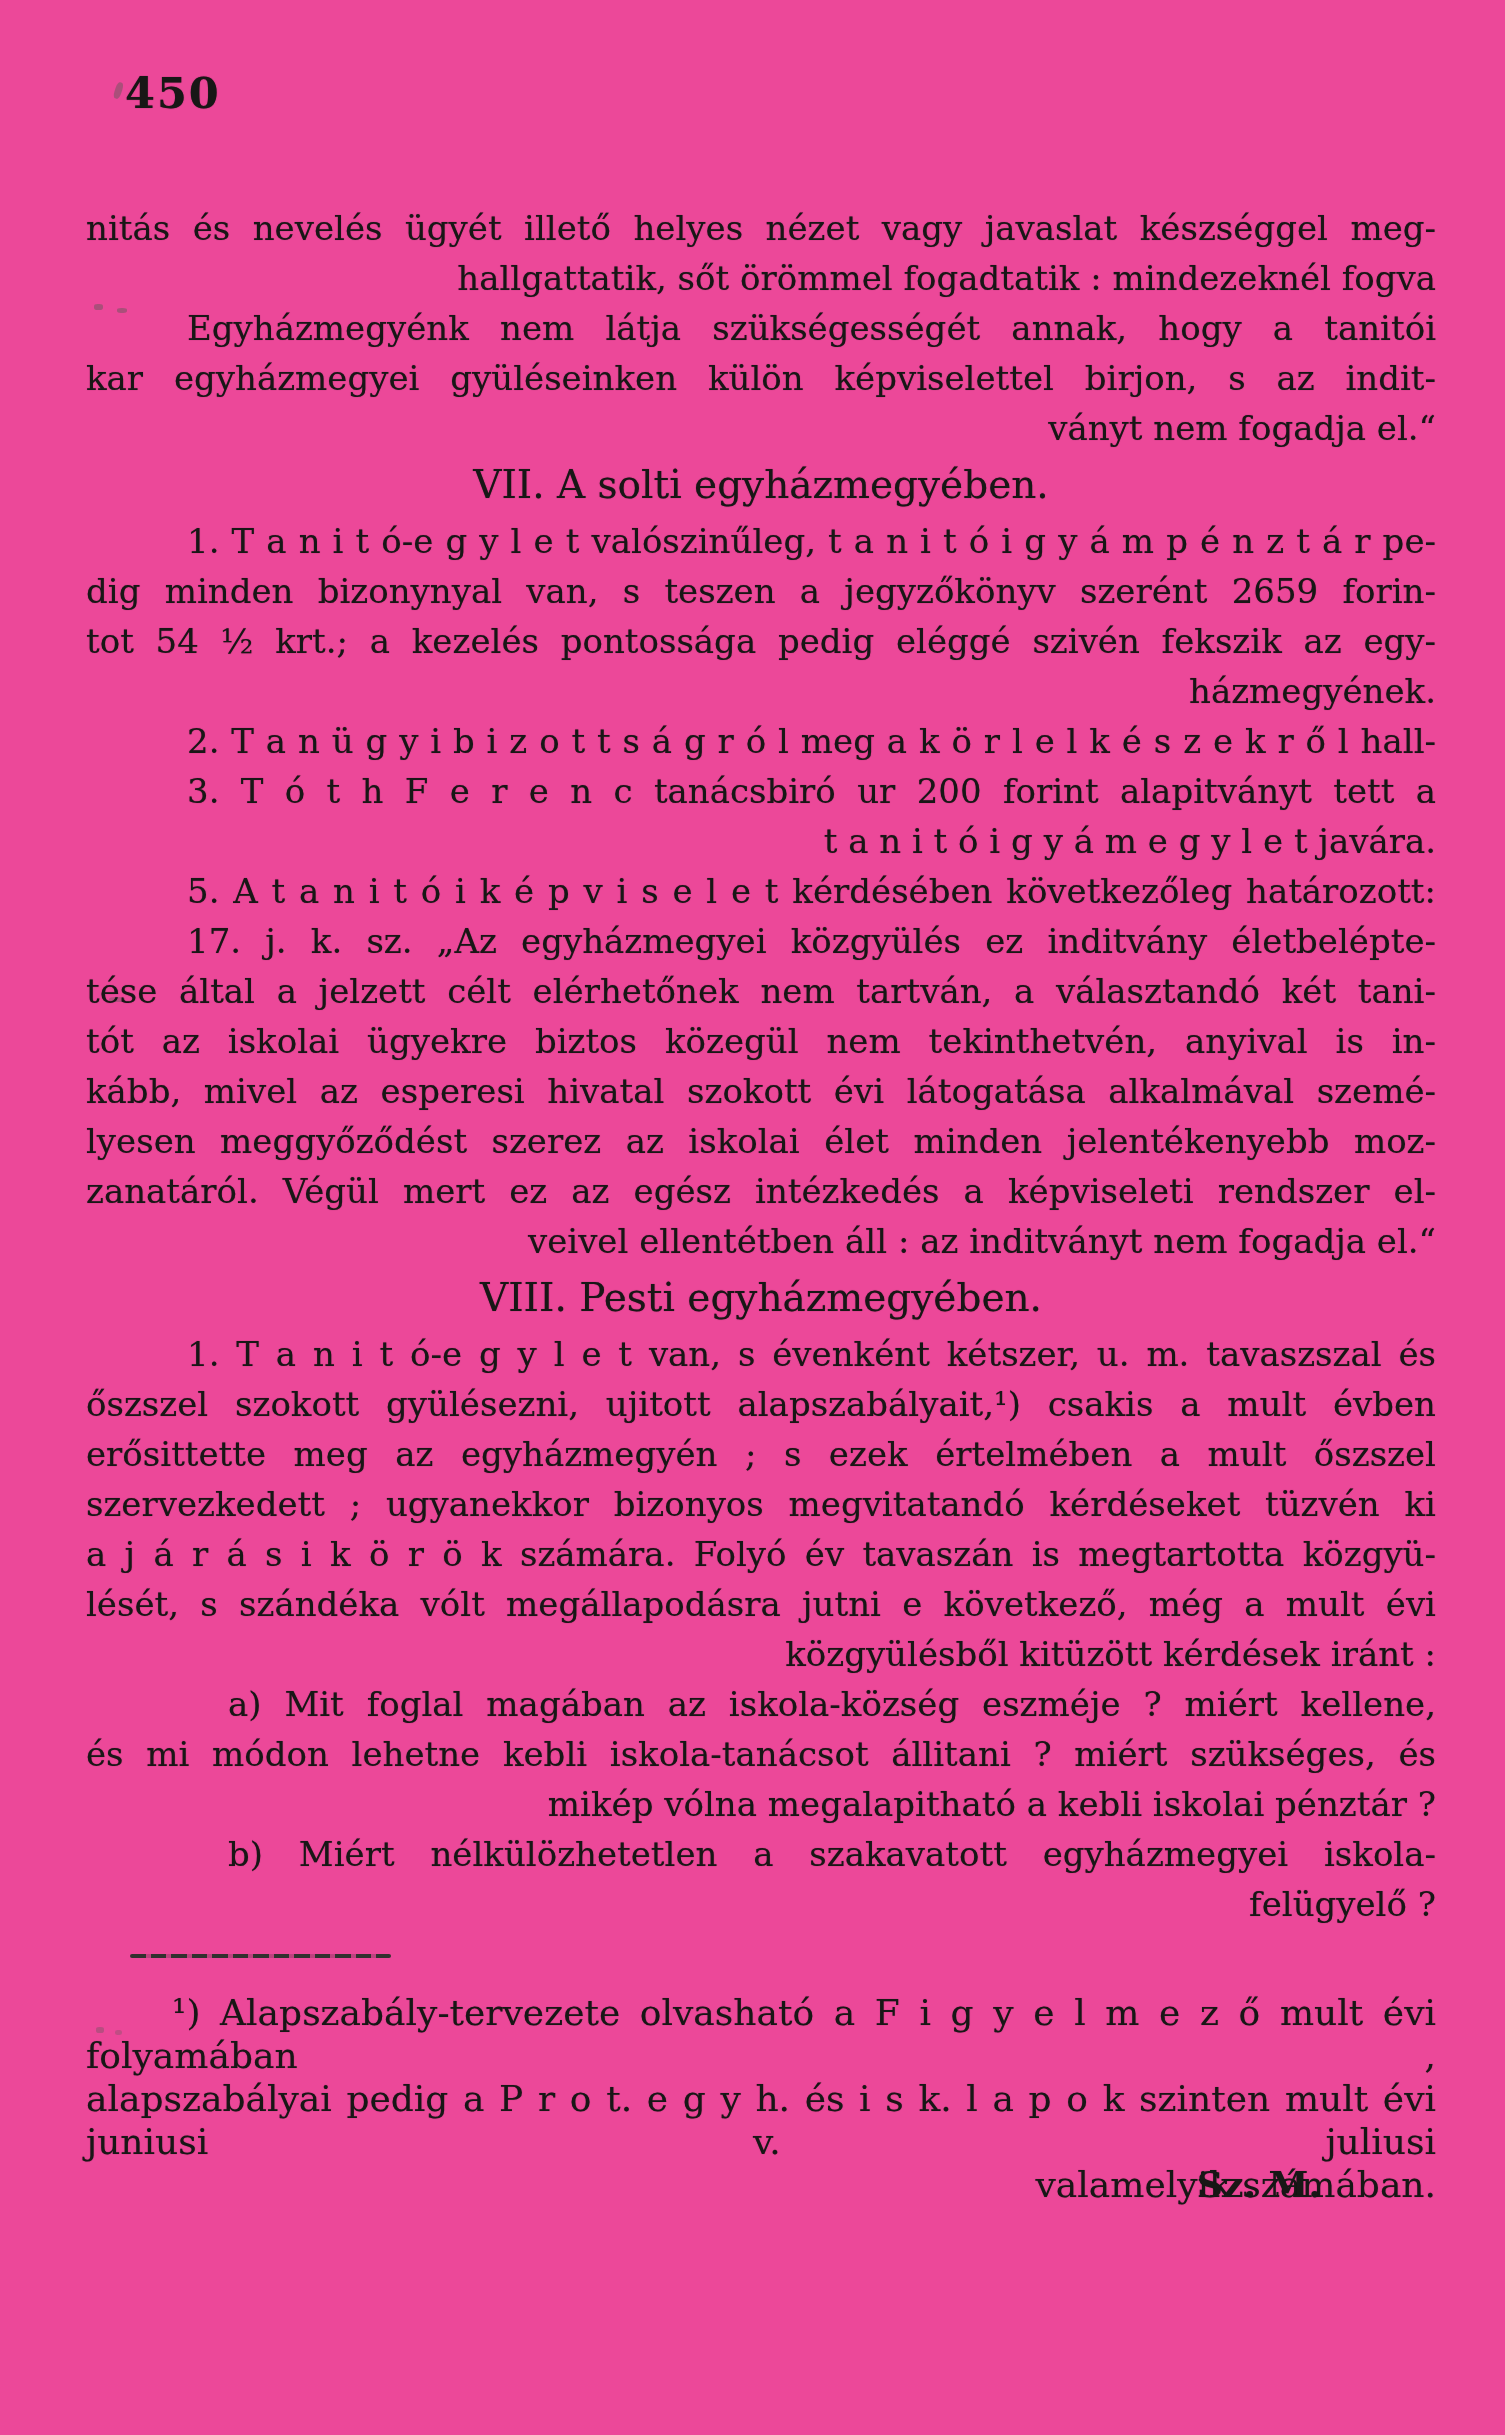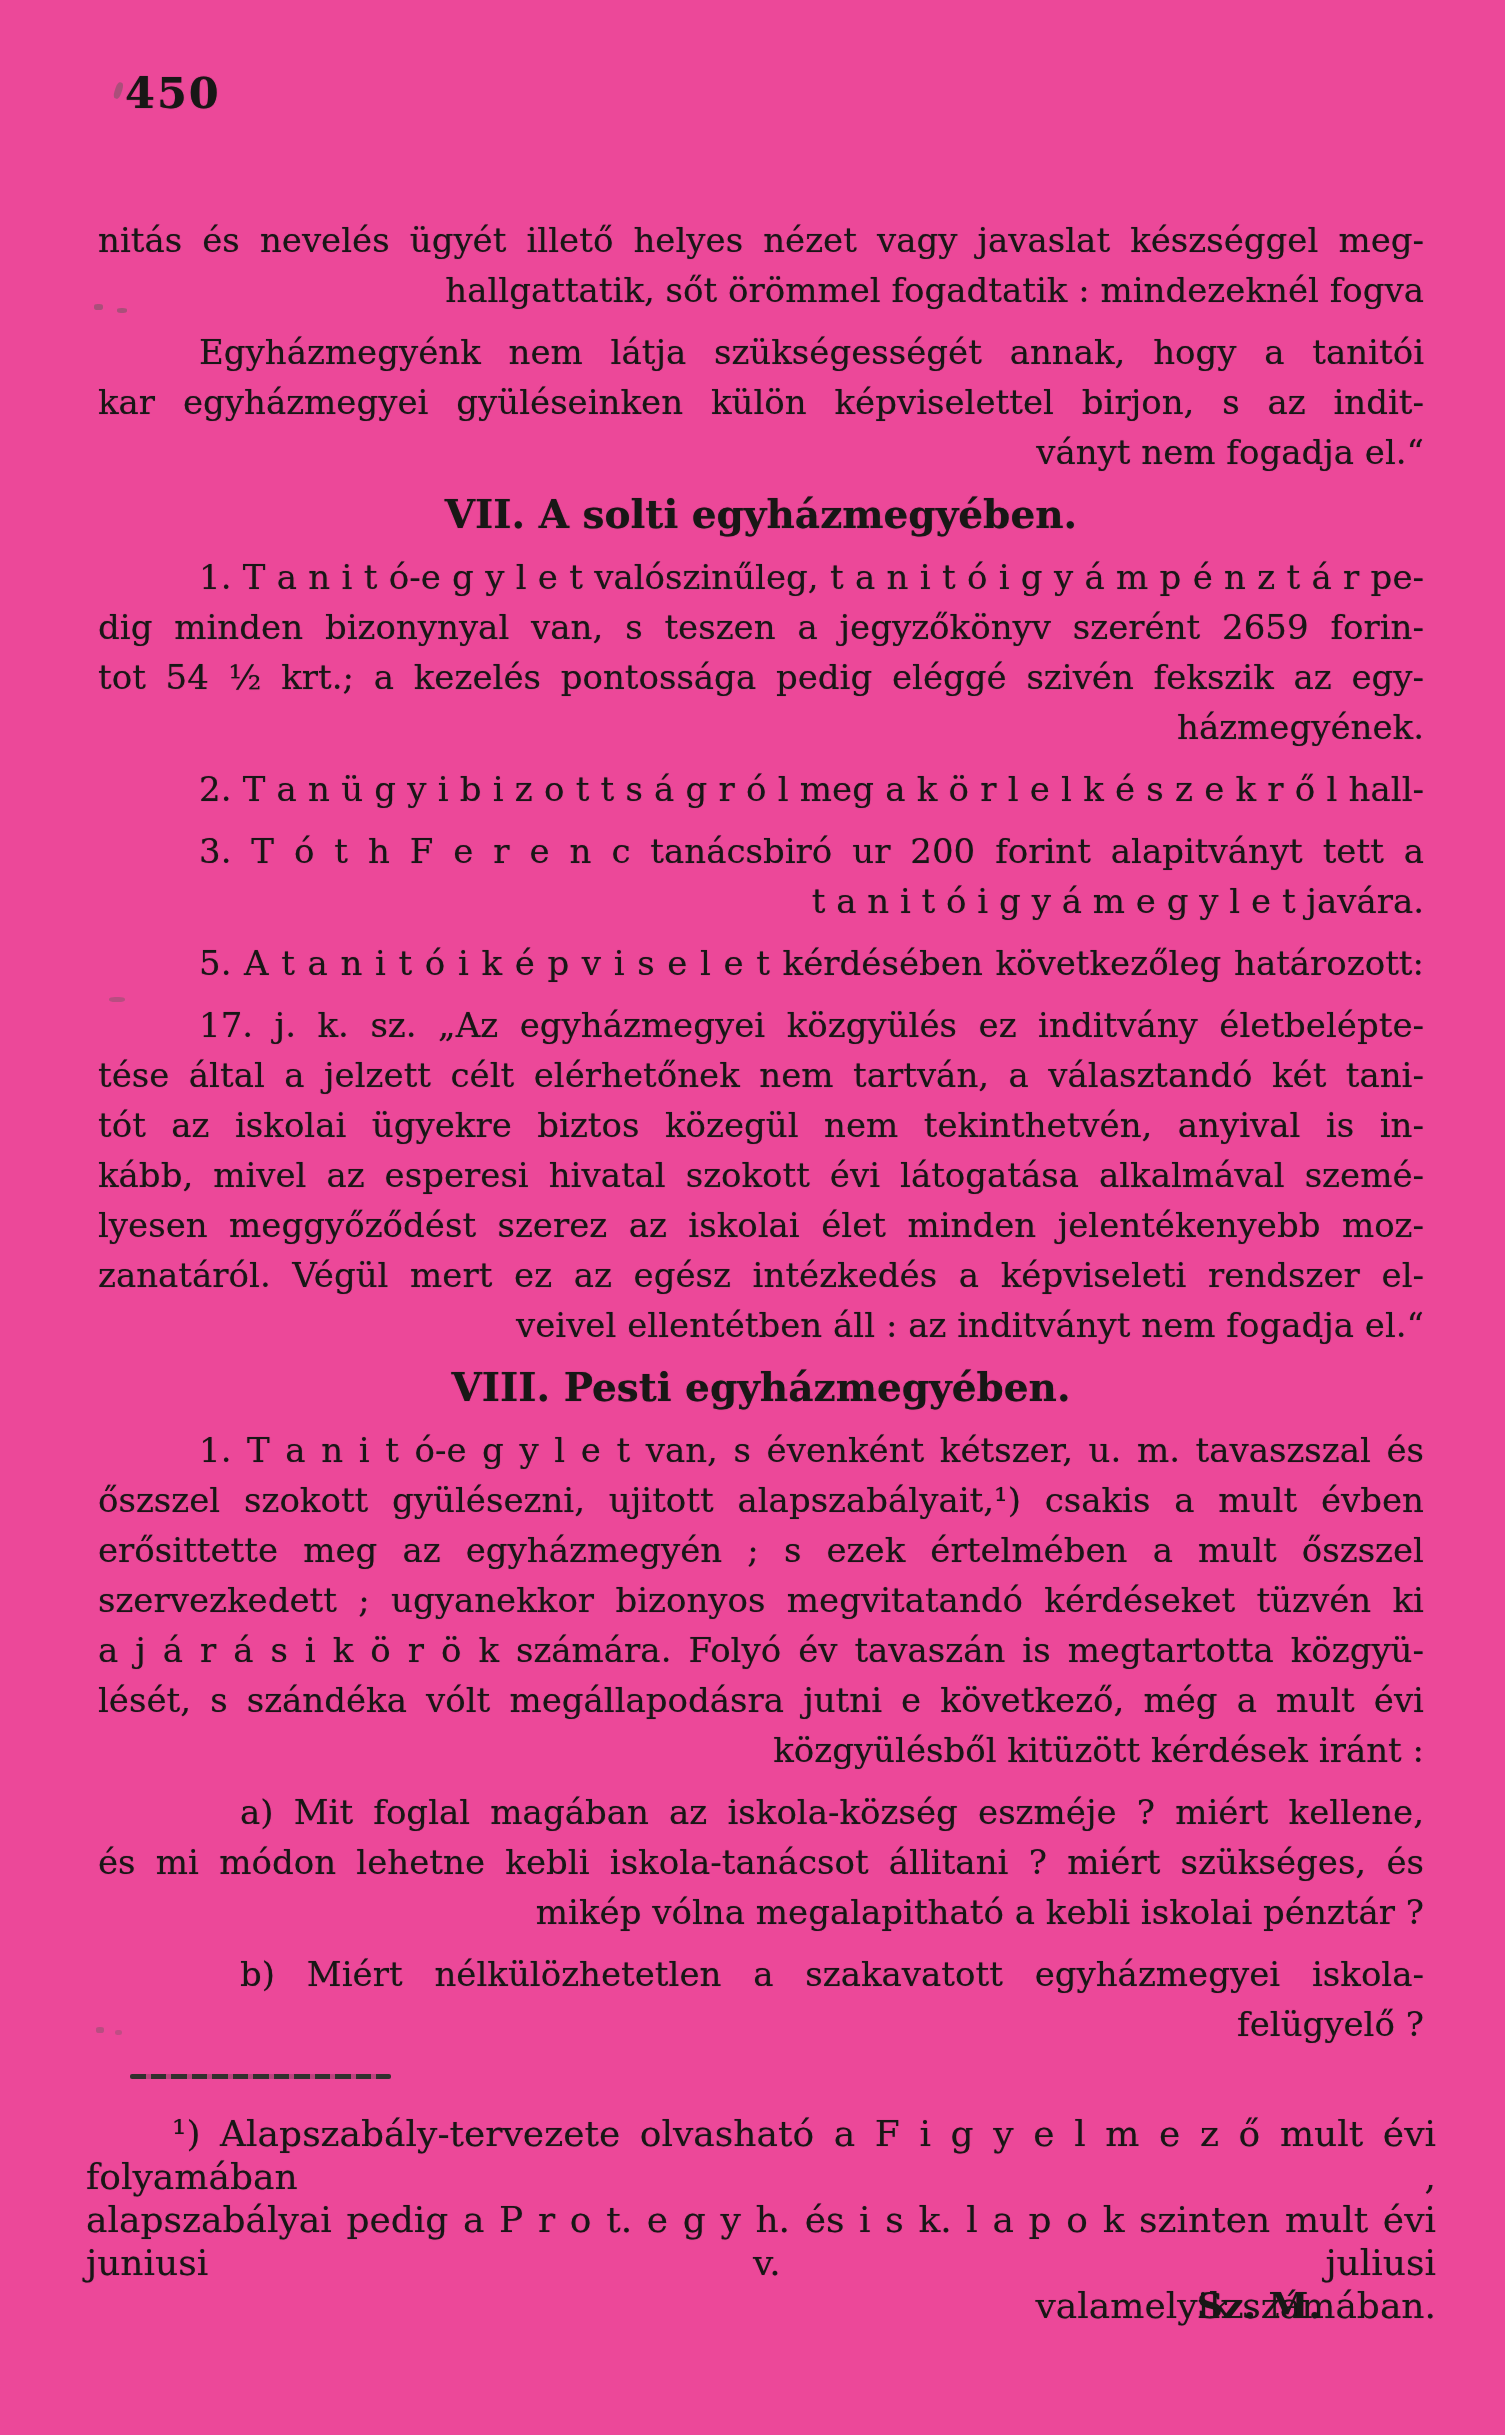--- a/index.html
+++ b/index.html
@@ -20,33 +20,33 @@
     font-weight: bold;
     letter-spacing: 2px;
     text-shadow: 0 0 1px rgba(0,0,0,.55);
   }
   .content {
     position: absolute;
     left: 86px;
     top: 203px;
     width: 1350px;
   }
-  .para { margin: 12px; }
+  .para { margin: 0; }
   .line {
     font-size: 34px;
     line-height: 50px;
     text-shadow: 0 0 1px rgba(0,0,0,.45);
   }
   .line.j { text-align: justify; text-align-last: justify; }
   .line.l { text-align: right; }
   .para.indent-1 .line:first-child { text-indent: 101px; }
   .para.indent-2 .line:first-child { text-indent: 142px; }
   .heading {
     font-size: 39px;
-    font-weight: bold;
+    font-weight: normal;
     line-height: 51px;
     text-align: center;
     margin: 5.9px 0;
     text-shadow: 0 0 1px rgba(0,0,0,.5);
   }
   .fn-divider {
     margin-top: 25px;
     margin-left: 44px;
     width: 261px;
     height: 4.9px;

